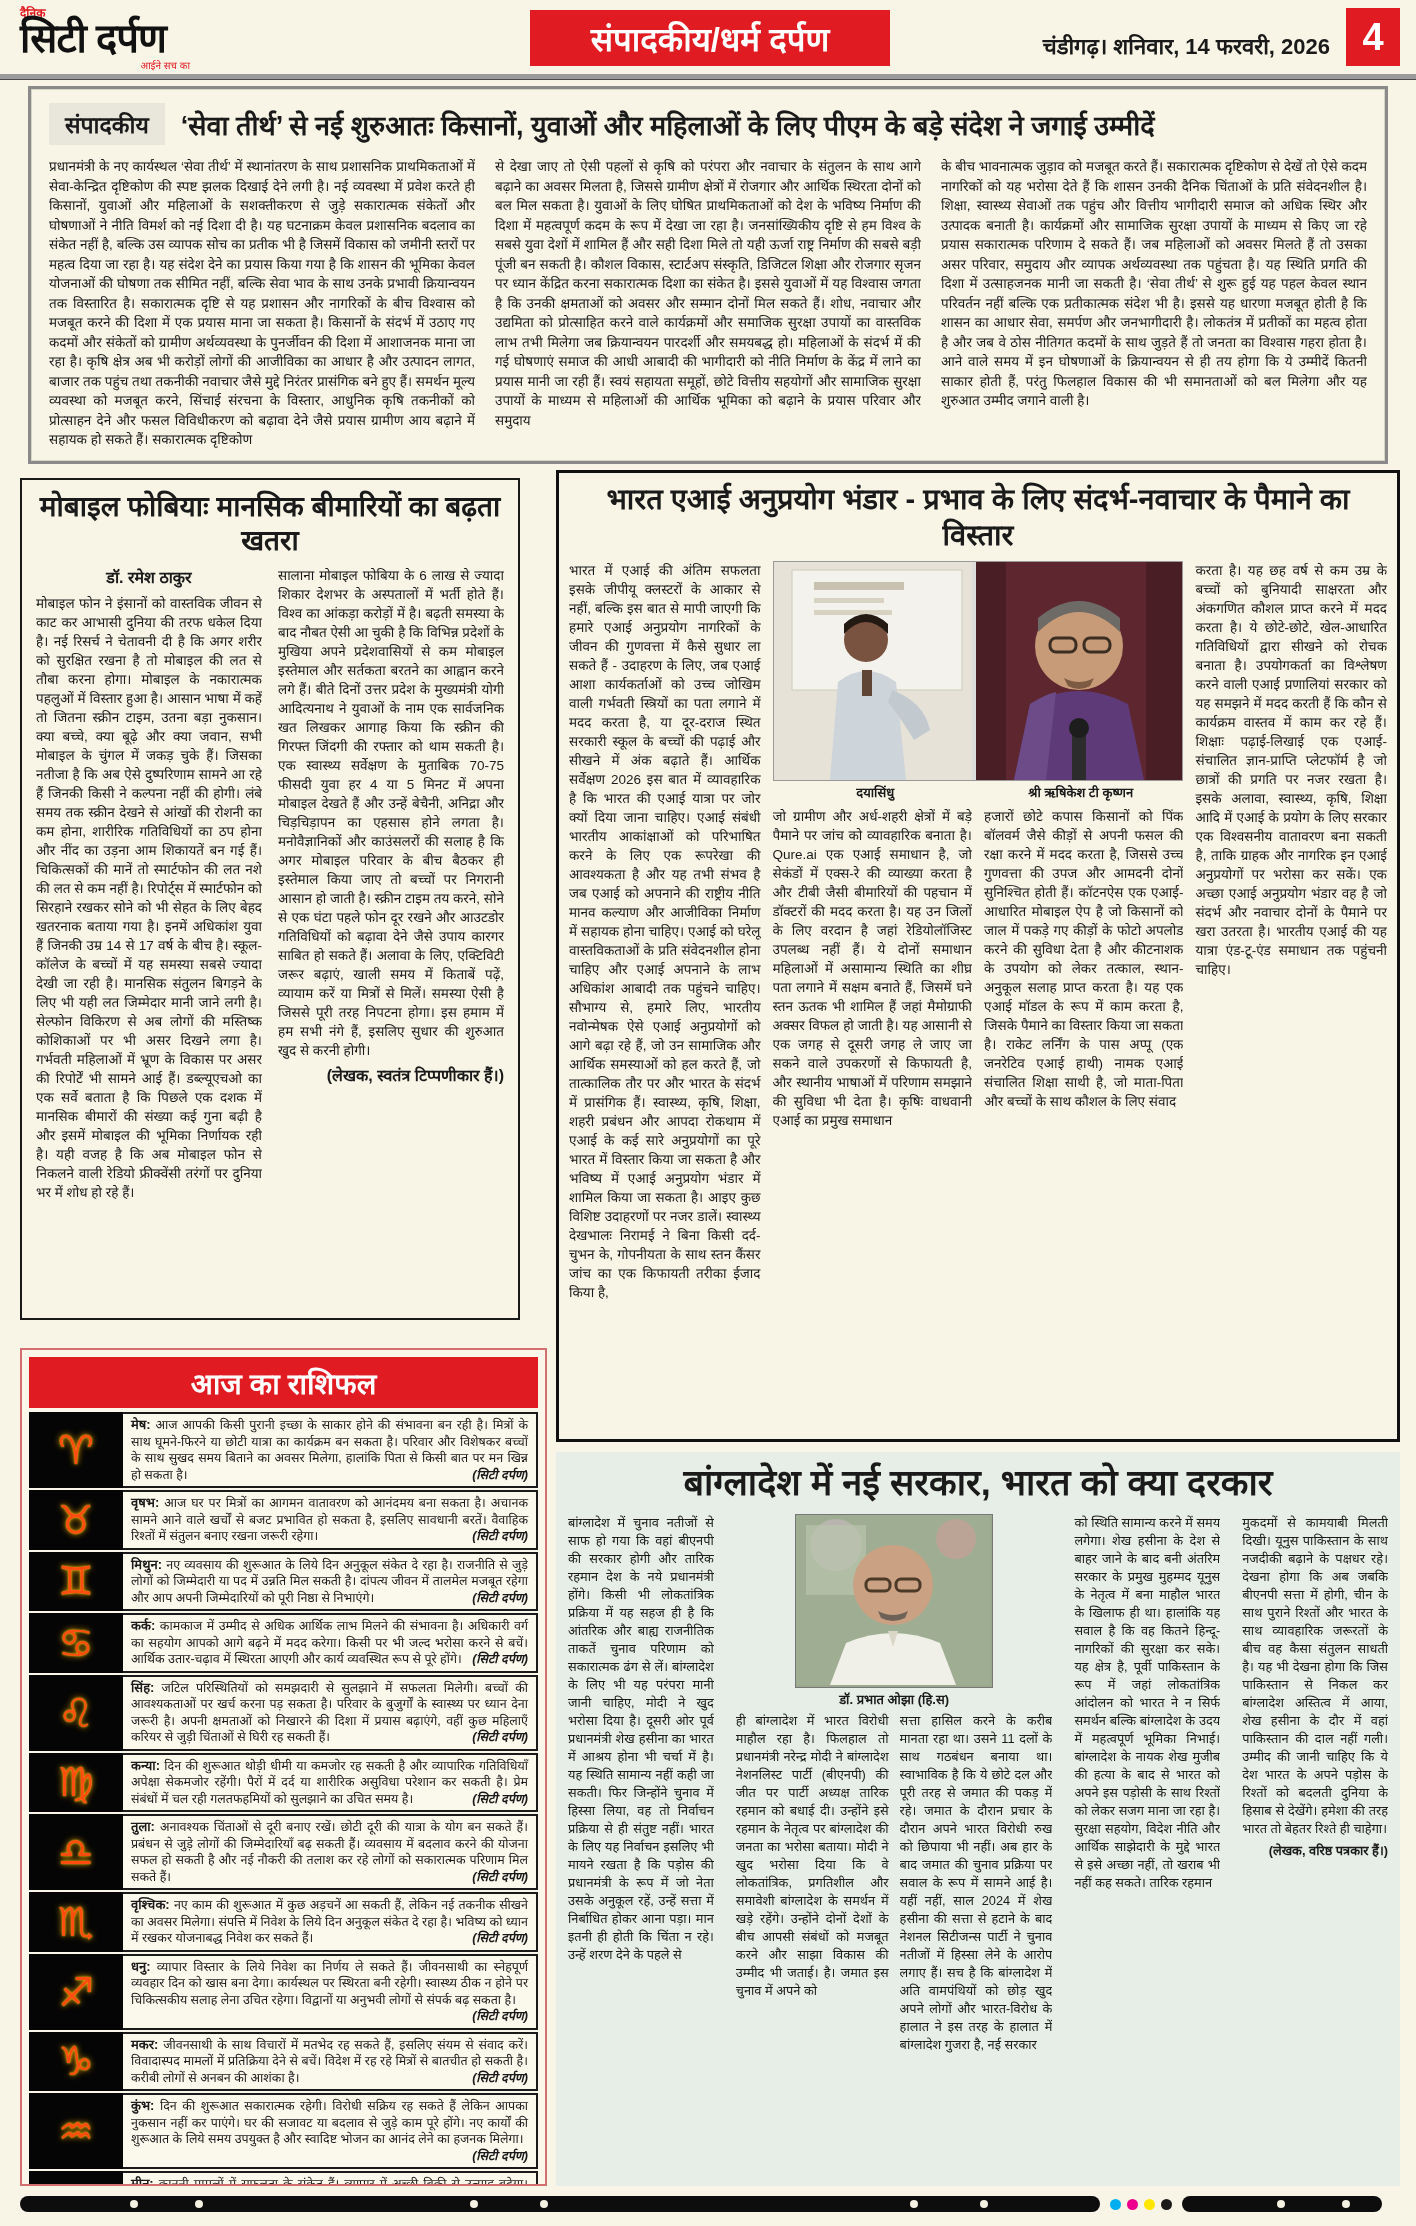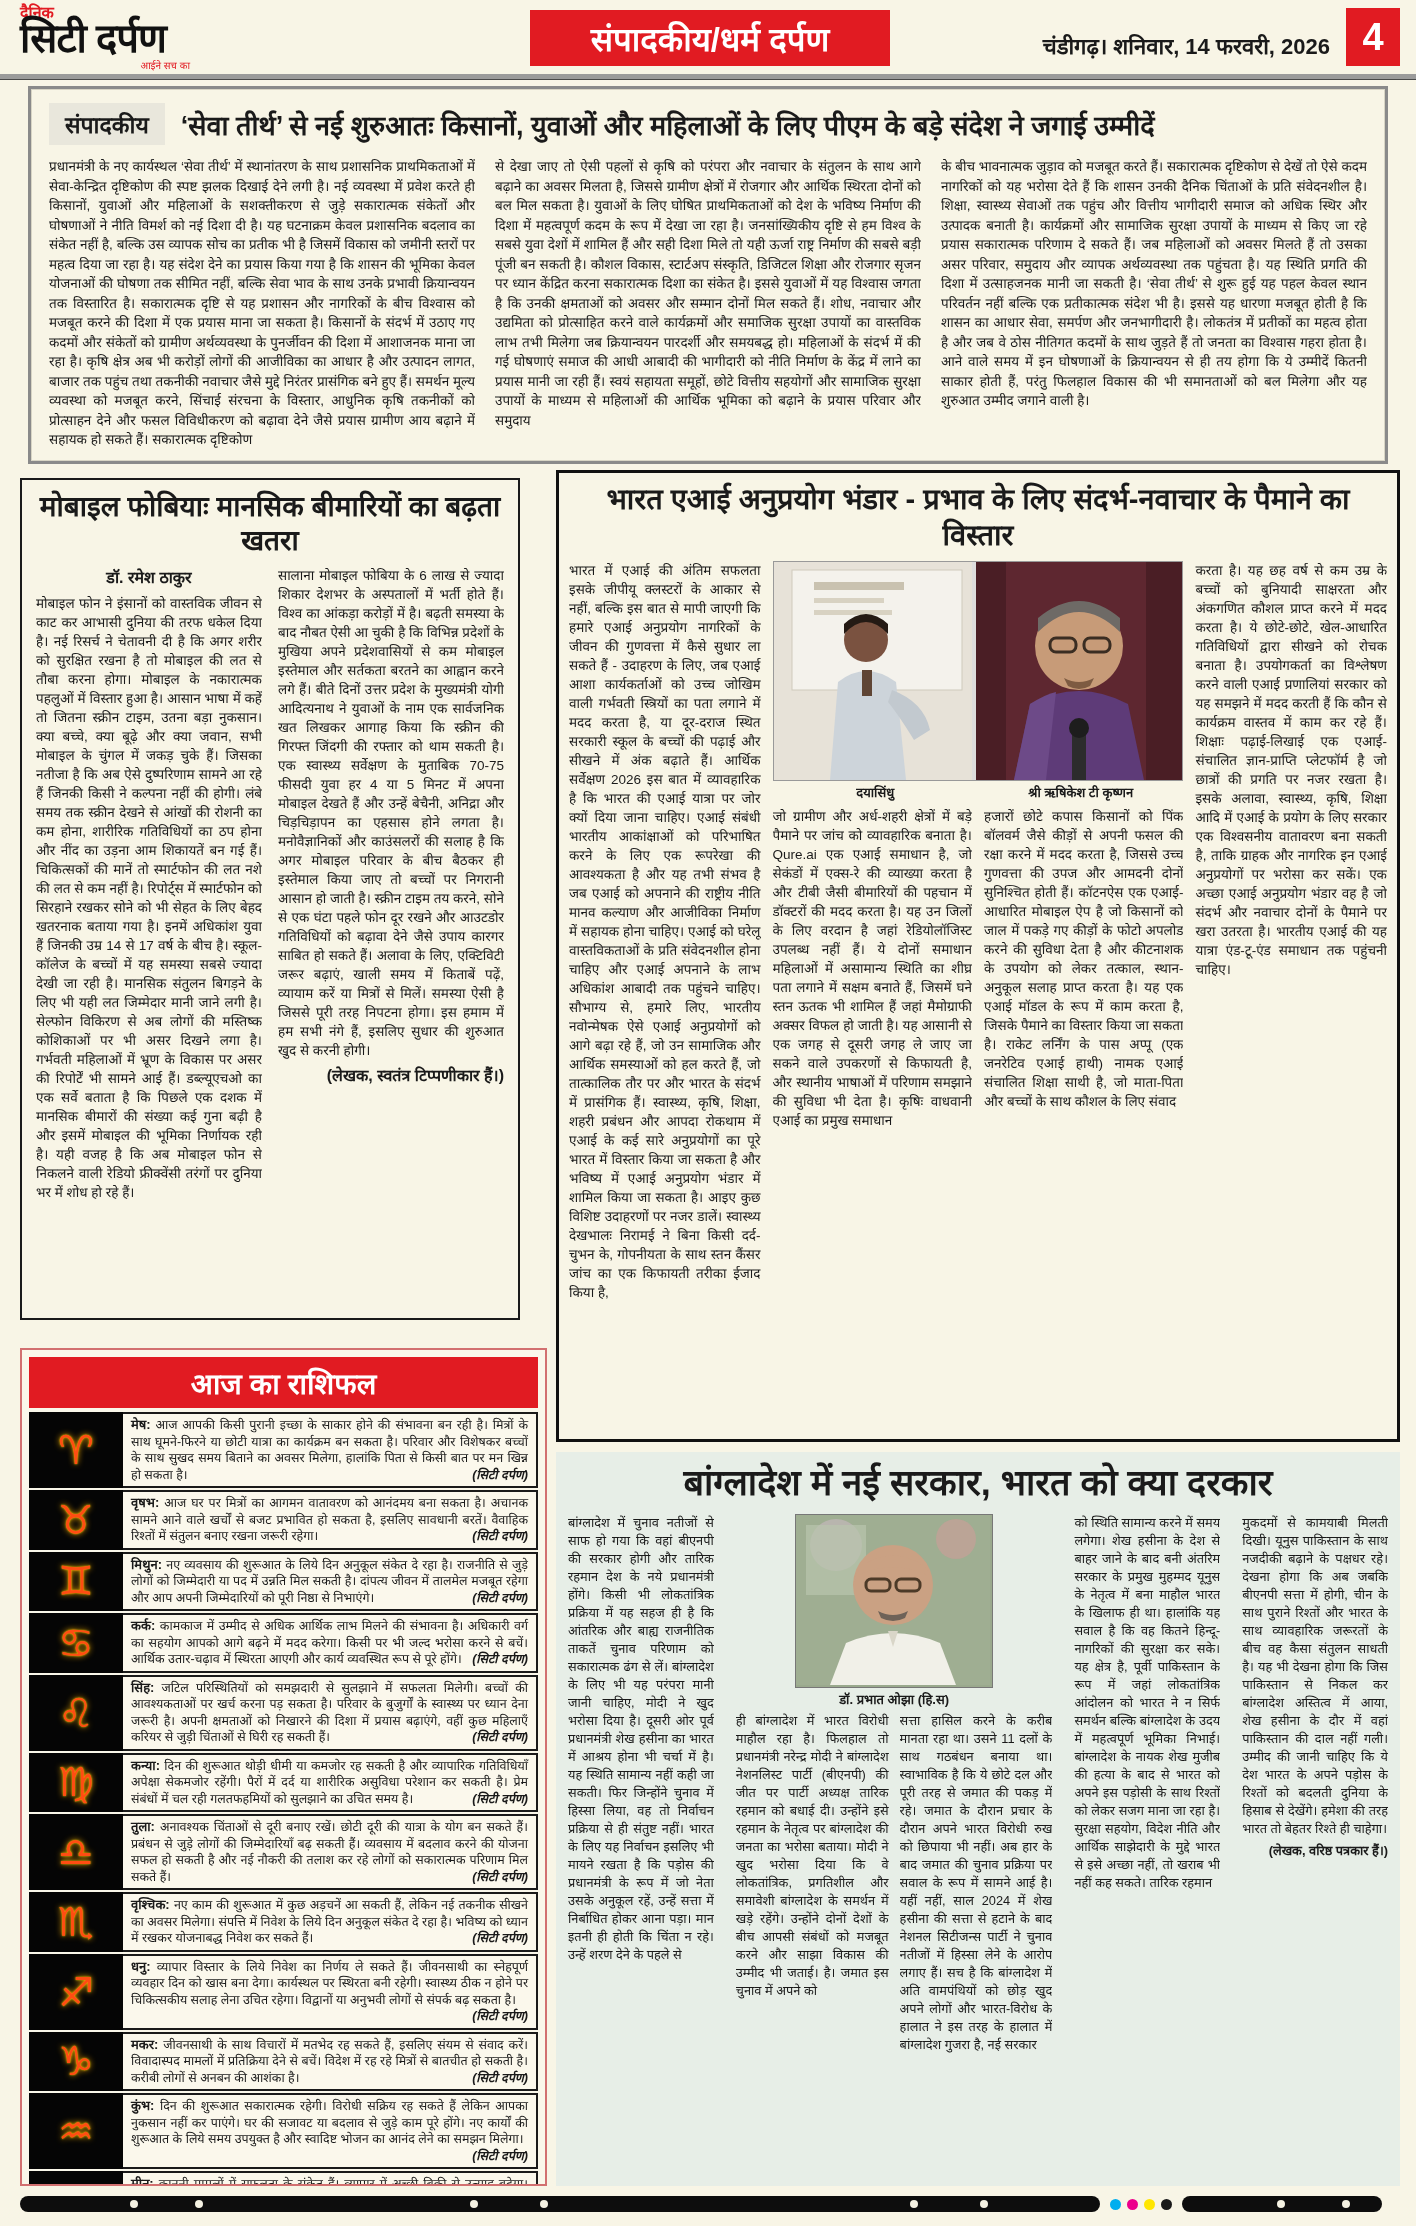--- a/index.html
+++ b/index.html
@@ -1,21 +1,21 @@
 <!DOCTYPE html>
 <html><head>
 <meta charset="utf-8">
 <style>
   html,body{margin:0;padding:0;background:#d8d4c4;}
   .page{position:relative;width:1416px;height:2226px;margin:0 auto;background:#f8f5e6;
         font-family:"Liberation Sans","DejaVu Sans",sans-serif;color:#1a1a1a;overflow:hidden;}
   
   .hdr{position:absolute;left:20px;top:6px;width:1380px;height:64px;}
   .masthead{position:absolute;left:0;top:2px;width:230px;}
-  .masthead .super{color:#e11b22;font-size:16px;font-weight:bold;line-height:10px;}
+  .masthead .super{color:#e11b22;font-size:12px;font-weight:bold;line-height:10px;}
   .masthead .main{font-size:40px;font-weight:bold;letter-spacing:-1px;line-height:40px;color:#111;}
   .masthead .tag{color:#e11b22;font-size:10px;text-align:right;width:170px;}
   .banner{position:absolute;left:510px;top:4px;width:360px;height:56px;background:#e11b22;
           color:#fff;font-size:33px;font-weight:bold;display:flex;align-items:center;justify-content:center;}
   .dateline{position:absolute;right:70px;top:24px;font-size:22px;font-weight:bold;}
   .pagenum{position:absolute;right:0;top:2px;width:54px;height:58px;background:#e11b22;color:#fff;
            font-size:38px;font-weight:bold;display:flex;align-items:center;justify-content:center;}
   .hdr-rule{position:absolute;left:0;top:74px;width:1416px;height:5px;background:#9b9b9b;border-bottom:1px solid #4a4a4a;}
   
   .edit-box{position:absolute;left:28px;top:86px;width:1360px;height:378px;border:3px solid #8a8a8a;
@@ -209,21 +209,21 @@
     <div class="rash-row">
       <div class="rash-icon">♐</div>
       <div class="rash-txt"><b>धनु:</b> <span>व्यापार विस्तार के लिये निवेश का निर्णय ले सकते हैं। जीवनसाथी का स्नेहपूर्ण व्यवहार दिन को खास बना देगा। कार्यस्थल पर स्थिरता बनी रहेगी। स्वास्थ्य ठीक न होने पर चिकित्सकीय सलाह लेना उचित रहेगा। विद्वानों या अनुभवी लोगों से संपर्क बढ़ सकता है।</span> <span class="rash-src">(सिटी दर्पण)</span></div>
     </div>
     <div class="rash-row">
       <div class="rash-icon">♑</div>
       <div class="rash-txt"><b>मकर:</b> <span>जीवनसाथी के साथ विचारों में मतभेद रह सकते हैं, इसलिए संयम से संवाद करें। विवादास्पद मामलों में प्रतिक्रिया देने से बचें। विदेश में रह रहे मित्रों से बातचीत हो सकती है। करीबी लोगों से अनबन की आशंका है।</span> <span class="rash-src">(सिटी दर्पण)</span></div>
     </div>
     <div class="rash-row">
       <div class="rash-icon">♒</div>
-      <div class="rash-txt"><b>कुंभ:</b> <span>दिन की शुरूआत सकारात्मक रहेगी। विरोधी सक्रिय रह सकते हैं लेकिन आपका नुकसान नहीं कर पाएंगे। घर की सजावट या बदलाव से जुड़े काम पूरे होंगे। नए कार्यों की शुरूआत के लिये समय उपयुक्त है और स्वादिष्ट भोजन का आनंद लेने का समझन मिलेगा।</span> <span class="rash-src">(सिटी दर्पण)</span></div>
+      <div class="rash-txt"><b>कुंभ:</b> <span>दिन की शुरूआत सकारात्मक रहेगी। विरोधी सक्रिय रह सकते हैं लेकिन आपका नुकसान नहीं कर पाएंगे। घर की सजावट या बदलाव से जुड़े काम पूरे होंगे। नए कार्यों की शुरूआत के लिये समय उपयुक्त है और स्वादिष्ट भोजन का आनंद लेने का हजनक मिलेगा।</span> <span class="rash-src">(सिटी दर्पण)</span></div>
     </div>
     <div class="rash-row">
       <div class="rash-icon">♓</div>
       <div class="rash-txt"><b>मीन:</b> <span>कानूनी मामलों में सफलता के संकेत हैं। व्यापार में अच्छी बिक्री से उत्साह बढ़ेगा। माता-पिता के साथ संबंध मधुर रहेंगे और पारिवारिक वातावरण संतोषजनक रहेगा। अपने सिद्धांतों में व्यावहारिक बदलाव कर सकते हैं तथा परिजनों से शुभ समाचार मिलने की संभावना है।</span> </div>
     </div>
   </div>
 
   <div class="bd-box">
     <div class="bd-head">बांग्लादेश में नई सरकार, भारत को क्या दरकार</div>
     <div class="bd-body">

